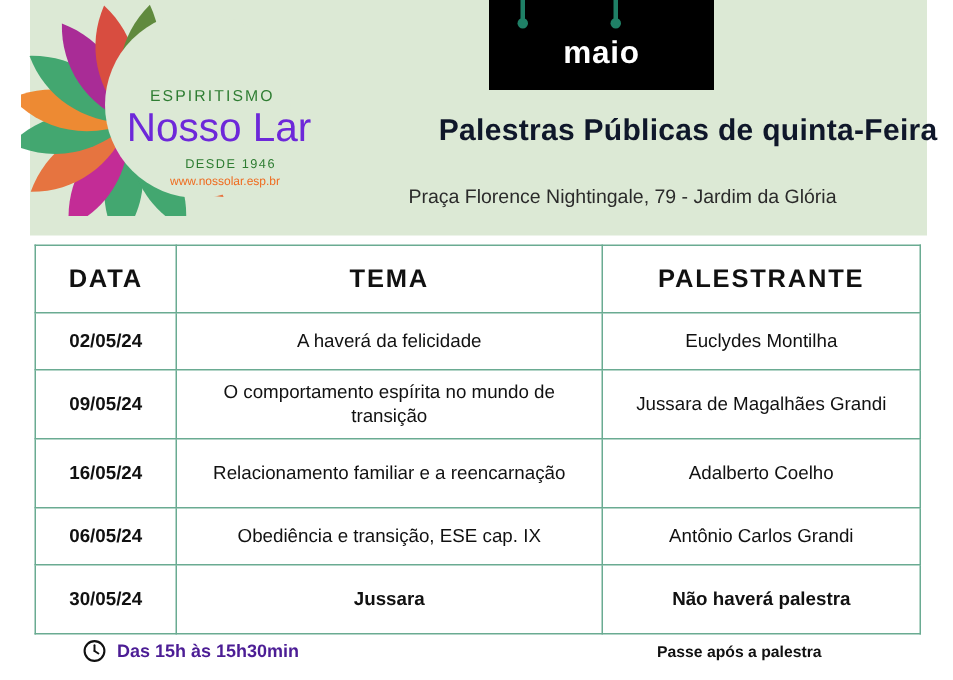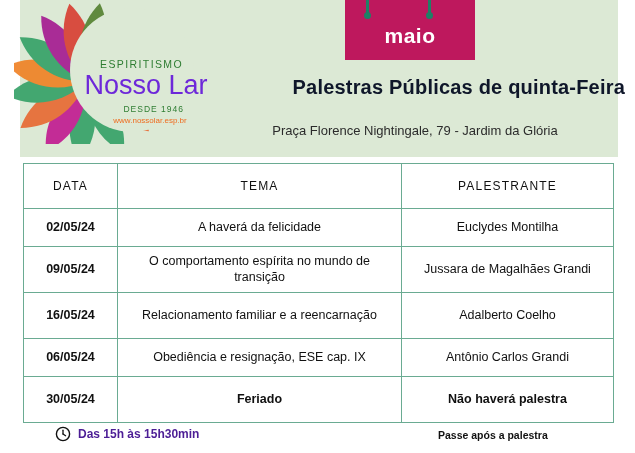--- a/index.html
+++ b/index.html
@@ -31,25 +31,25 @@
     left: 14px;
     top: -6px;
     width: 190px;
     height: 150px;
   }
   #logo svg { display: block; }
 
   
   #maio-box {
     position: absolute;
-    left: 345px;
+    left: 326px;
     top: 0;
-    width: 130px;
+    width: 150px;
     height: 60px;
-    background: #be185d;
+    background: #000000;
     box-sizing: border-box;
   }
   .pin {
     position: absolute;
     top: 0;
     width: 3px;
     height: 14px;
     background: #1f8066;
   }
   .pin::after {
@@ -111,22 +111,22 @@
   #schedule-table td {
     border: 1px solid #6aab92;
     color: #111111;
     text-align: center;
     vertical-align: middle;
     padding: 5px 6px;
     line-height: 1.25;
   }
   #schedule-table th {
     height: 34px;
-    font-size: 12px;
-    font-weight: normal;
+    font-size: 17px;
+    font-weight: bold;
     letter-spacing: 1.2px;
   }
   .col-data  { width: 94px; }
   .col-tema  { width: 284px; }
   .col-pale  { width: 212px; }
 
   td.cell-date {
     font-size: 12.5px;
     font-weight: bold;
   }
@@ -243,26 +243,26 @@
       <td class="cell-tema">O comportamento espírita no mundo de transição</td>
       <td class="cell-speaker">Jussara de Magalhães Grandi</td>
     </tr>
     <tr class="tall">
       <td class="cell-date">16/05/24</td>
       <td class="cell-tema">Relacionamento familiar e a reencarnação</td>
       <td class="cell-speaker">Adalberto Coelho</td>
     </tr>
     <tr>
       <td class="cell-date">06/05/24</td>
-      <td class="cell-tema">Obediência e resignação, ESE cap. IX</td>
+      <td class="cell-tema">Obediência e transição, ESE cap. IX</td>
       <td class="cell-speaker">Antônio Carlos Grandi</td>
     </tr>
     <tr class="row-holiday tall">
       <td class="cell-date">30/05/24</td>
-      <td class="cell-tema">Feriado</td>
+      <td class="cell-tema">Jussara</td>
       <td class="cell-speaker">Não haverá palestra</td>
     </tr>
   </tbody>
 </table>
 
 <div id="footer">
   <div id="footer-time">
     <svg id="clock-icon" width="16" height="16" viewBox="0 0 16 16">
       <circle cx="8" cy="8" r="6.6" fill="none" stroke="#111111" stroke-width="1.4"></circle>
       <line x1="8" y1="8" x2="8" y2="4.2" stroke="#111111" stroke-width="1.3" stroke-linecap="round"></line>

